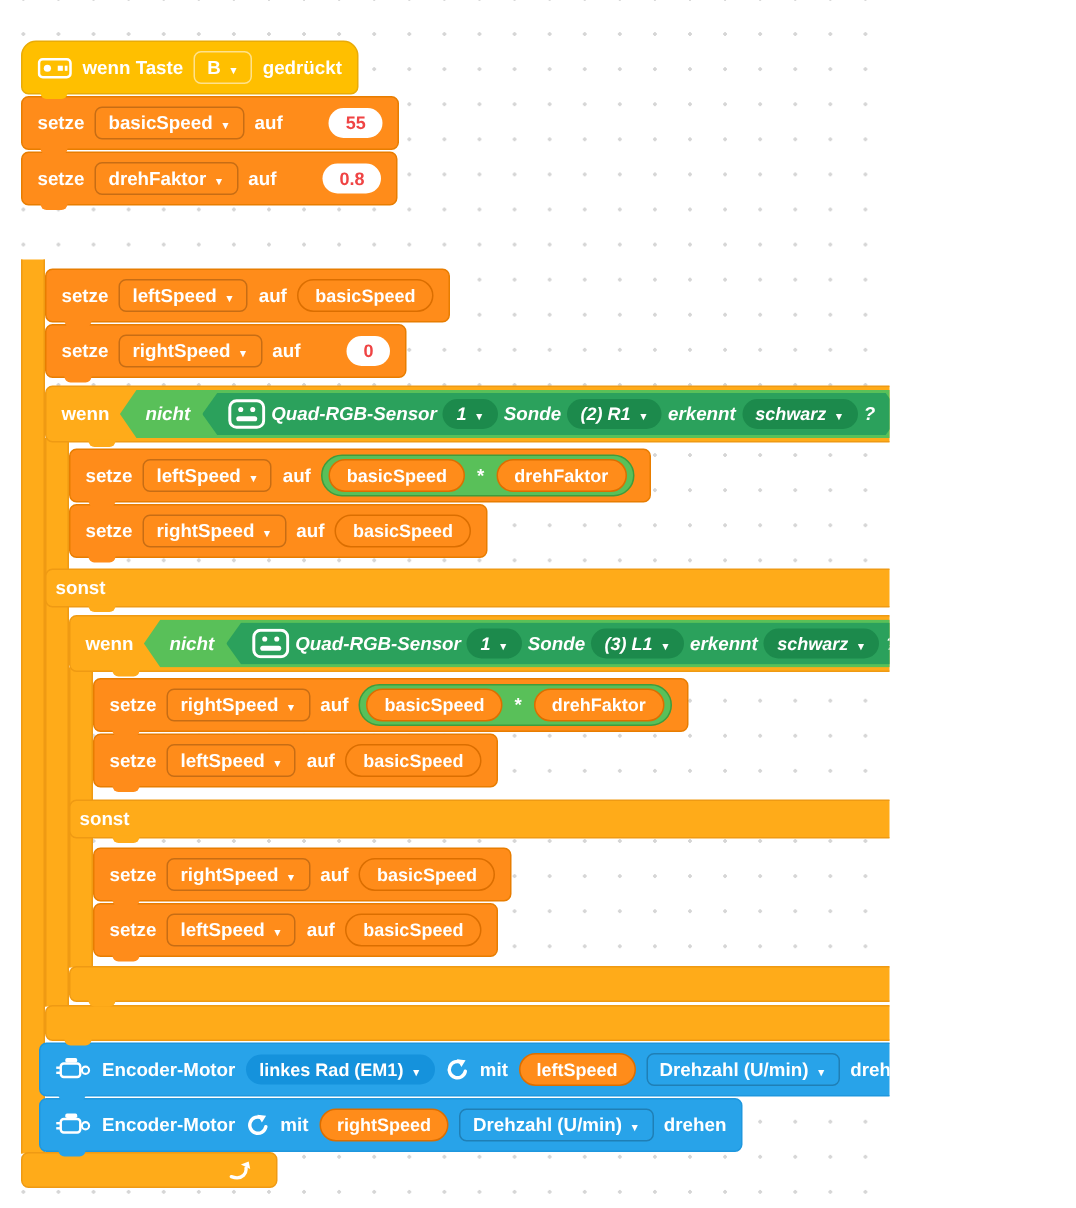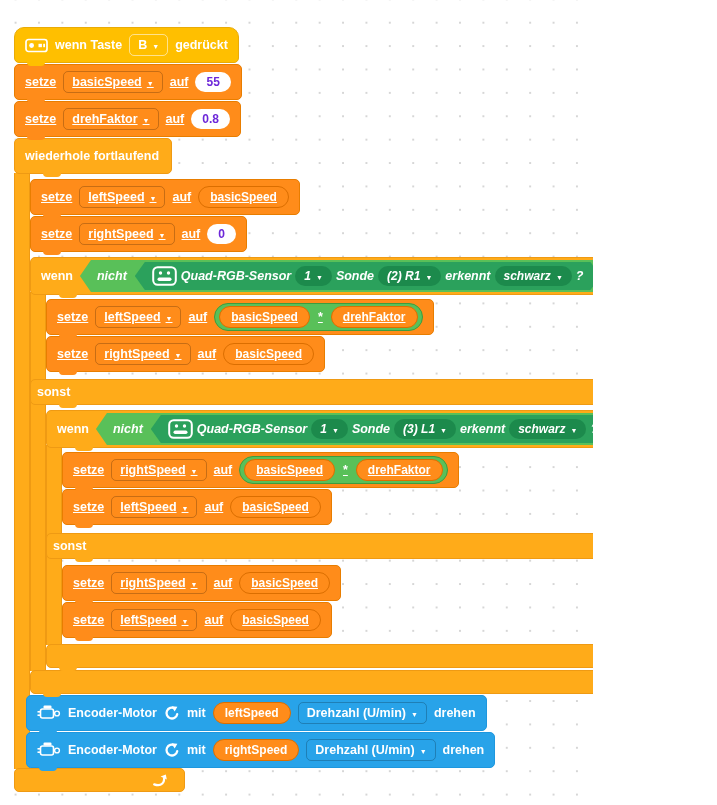--- a/index.html
+++ b/index.html
@@ -8,35 +8,35 @@
     background-image:radial-gradient(circle,#d6d6d6 1.1px,rgba(0,0,0,0) 1.3px);
     background-size:23.4px 23.4px;background-position:191px 11px;
     font-family:"Liberation Sans",sans-serif;font-weight:700;color:#fff;
   }
   .edge-line{position:absolute;left:707px;top:0;width:1px;height:805px;background:#ededed;}
   .blk{
     position:absolute;display:flex;align-items:center;gap:7px;height:36px;
     border-radius:5px;padding:0 10px;font-size:12.5px;white-space:nowrap;box-sizing:border-box;
   }
   .hat{background:#FFBF00;border:1px solid #E9AB07;border-radius:10px 10px 5px 5px;}
-  .data{background:#FF8C1A;border:1px solid #E87D00;text-decoration:underline;}
+  .data{background:#FF8C1A;border:1px solid #E87D00;}
   .ctrl{background:#FFAB19;border:1px solid #EF9A13;}
   .motor{background:#28A3E9;border:1px solid #1E97DE;margin-left:12px;}
   .cbar{position:absolute;width:16px;background:#FFAB19;border-left:1px solid #EF9A13;border-right:1px solid #EF9A13;box-sizing:border-box;z-index:5;}
   .bar26{height:26px;}
   .bar24{height:24px;}
   .bump::after{content:"";position:absolute;left:12px;bottom:-4px;width:18px;height:5px;background:inherit;border-radius:0 0 4px 4px;}
   .bump-in::after{content:"";position:absolute;left:28px;bottom:-4px;width:18px;height:5px;background:inherit;border-radius:0 0 4px 4px;}
   .dd{display:inline-flex;align-items:center;gap:5px;border-radius:5px;padding:3px 8px;border:1px solid rgba(0,0,0,0.22);}
   .dd-light{border-color:rgba(255,255,255,0.55);}
   .caret::before{content:"▼";font-size:7px;line-height:1;}
   .pill{display:inline-flex;align-items:center;gap:5px;border-radius:999px;padding:3px 9px;font-size:12px;}
   .pill-green{background:#1C8A4C;}
   .pill-blue{background:#1592DC;}
-  .num{background:#fff;color:#6d28d9;border-radius:999px;padding:3px 11px;font-size:12px;}
+  .num{background:#fff;color:#ef4444;border-radius:999px;padding:3px 11px;font-size:12px;margin-left:24px;}
   .rep{background:#FF8C1A;border:1px solid #DB6E00;border-radius:999px;padding:3px 11px;font-size:12px;}
   .op{display:inline-flex;align-items:center;gap:8px;background:#59C059;border:1px solid #3E9C3E;border-radius:999px;padding:2px 4px;}
   .hexo{display:inline-flex;align-items:center;gap:8px;height:32px;background:#59C059;padding:0 10px 0 17px;
     clip-path:polygon(11px 0,calc(100% - 11px) 0,100% 50%,calc(100% - 11px) 100%,11px 100%,0 50%);font-style:italic;}
   .hexs{display:inline-flex;align-items:center;gap:4px;height:28px;background:#2BA15C;padding:0 17px;
     clip-path:polygon(10px 0,calc(100% - 10px) 0,100% 50%,calc(100% - 10px) 100%,10px 100%,0 50%);}
   .ifrow{height:38px;}
   .barflex{position:absolute;display:flex;align-items:center;padding:0 6px;font-size:12.5px;box-sizing:border-box;border-radius:5px;}
   .foot{justify-content:flex-end;padding-right:16px;}
   .icon{display:inline-flex;align-items:center;}
@@ -81,23 +81,20 @@
   <div class="blk data bump" style="left:14px;top:101px;z-index:38;">
     <span>setze</span>
     <span class="dd">
       <span>drehFaktor</span>
       <span class="caret"></span>
     </span>
     <span>auf</span>
     <span class="num">0.8</span>
   </div>
 
-  <div class="blk ctrl bump-in" style="left:14px;top:138px;z-index:37;min-width:158px;">
-    <span>wiederhole fortlaufend</span>
-  </div>
 
   <div class="blk data bump" style="left:30px;top:179px;z-index:36;">
     <span>setze</span>
     <span class="dd">
       <span>leftSpeed</span>
       <span class="caret"></span>
     </span>
     <span>auf</span>
     <span class="rep">basicSpeed</span>
   </div>
@@ -263,20 +260,24 @@
     <span class="icon">
       <svg width="24" height="18" viewBox="0 0 24 18">
           <rect x="3.5" y="5" width="13" height="9" rx="2" fill="none" stroke="#fff" stroke-width="1.6"></rect>
           <circle cx="20" cy="9.5" r="2.4" fill="none" stroke="#fff" stroke-width="1.4"></circle>
           <rect x="6.5" y="1.4" width="8" height="3" rx="1.2" fill="#fff"></rect>
           <rect x="0.5" y="7" width="3" height="1.6" fill="#fff"></rect>
           <rect x="0.5" y="10.4" width="3" height="1.6" fill="#fff"></rect>
         </svg>
     </span>
     <span>Encoder-Motor</span>
+    <span class="pill pill-blue">
+      <span>linkes Rad (EM1)</span>
+      <span class="caret"></span>
+    </span>
     <span class="icon">
       <svg width="16" height="16" viewBox="0 0 16 16">
           <path d="M13.2 9.2 A5.4 5.4 0 1 1 10.6 3.4" fill="none" stroke="#fff" stroke-width="2.3" stroke-linecap="round"></path>
           <path d="M7.6 1.2 L13.4 1.8 L10.6 6.4 Z" fill="#fff"></path>
         </svg>
     </span>
     <span>mit</span>
     <span class="rep">leftSpeed</span>
     <span class="dd">
       <span>Drehzahl (U/min)</span>

